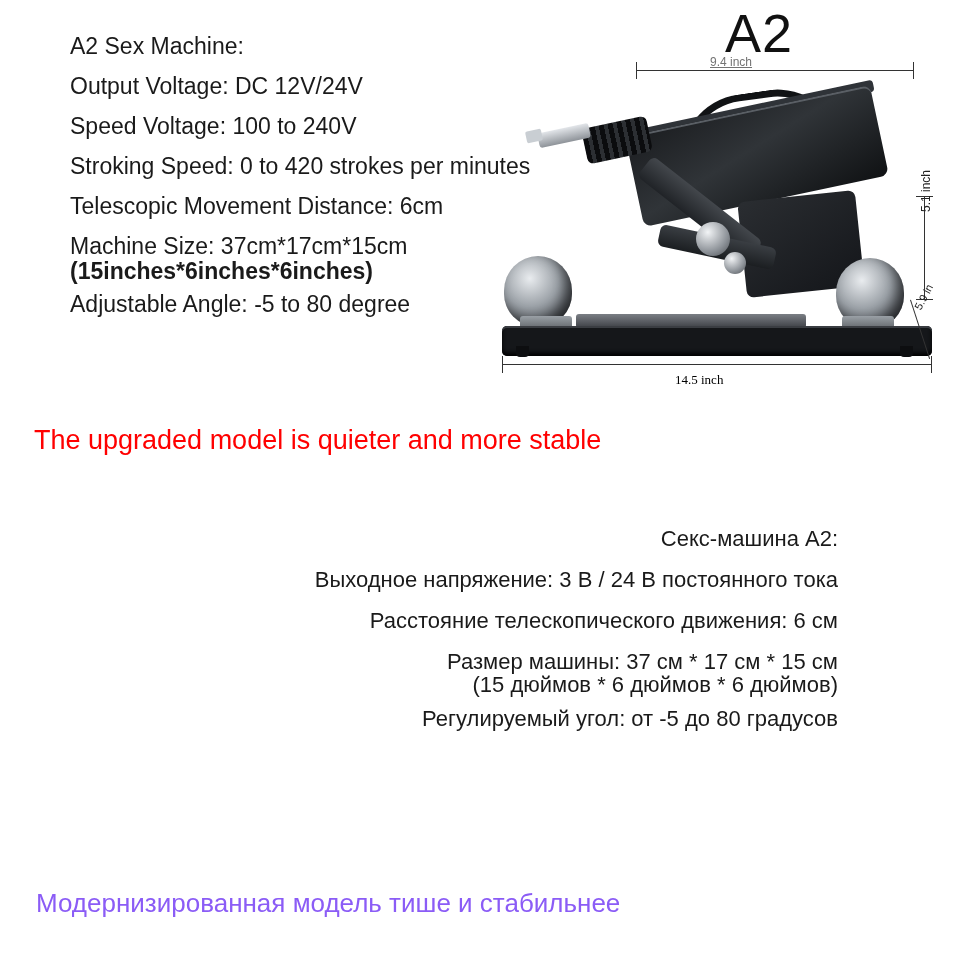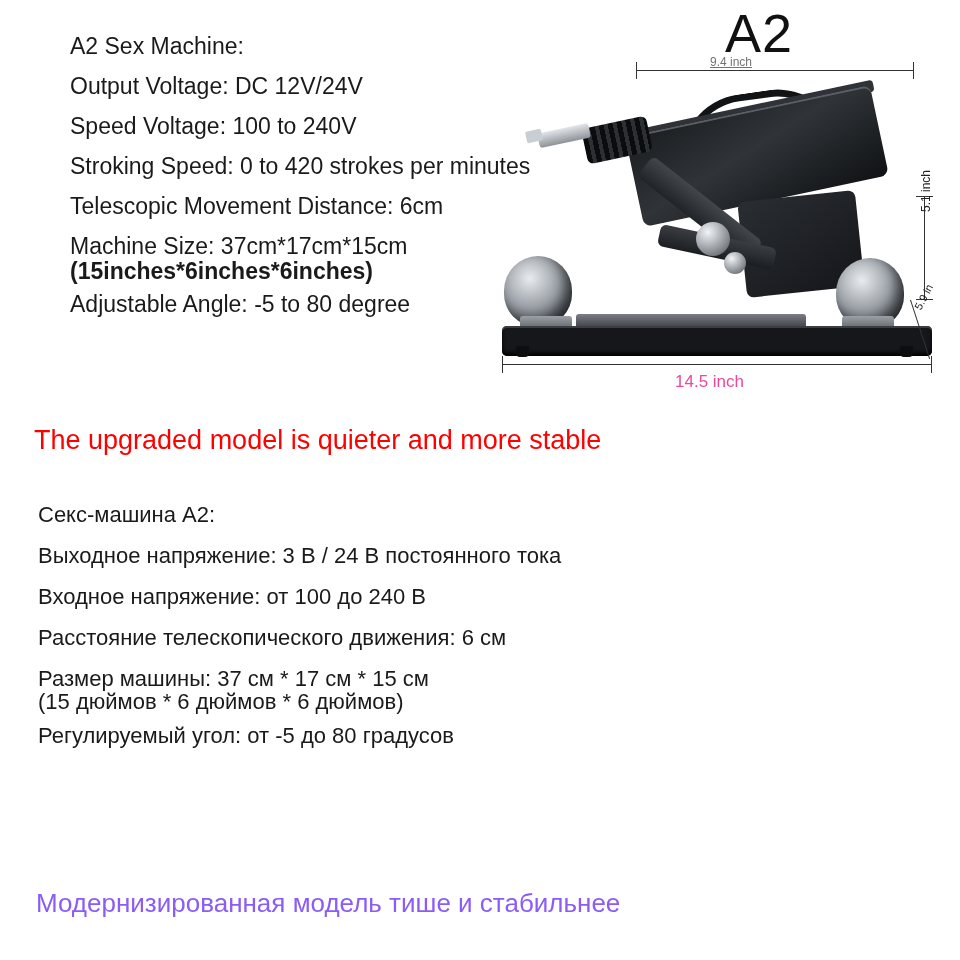--- a/index.html
+++ b/index.html
@@ -50,22 +50,23 @@
     font-size: 27px;
     color: #ff0000;
     white-space: nowrap;
     text-align: right;
   }
 
   
   .spec-ru {
     position: absolute;
     left: 38px;
-    top: 494px;
+    top: 518px;
     width: 800px;
+    text-align: right;
   }
   .spec-ru .line {
     font-size: 22px;
     line-height: 41px;
     white-space: nowrap;
     color: #1a1a1a;
   }
   .spec-ru .line.sub {
     line-height: 26px;
     margin-top: -10px;
@@ -143,22 +144,23 @@
     width: 1px;
     height: 17px;
     background: #333;
   }
   .dim-bottom::before { left: 0; }
   .dim-bottom::after { right: 0; }
   .dim-bottom-label {
     position: absolute;
     left: 195px;
     top: 372px;
-    font-size: 17px;
-    color: #ec4899;
+    font-size: 13px;
+    color: #000000;
+    font-family: Liberation Serif, serif;
   }
 
   .dim-right {
     position: absolute;
     left: 444px;
     top: 196px;
     width: 1px;
     height: 104px;
     background: #333;
   }
@@ -401,21 +403,20 @@
     <div class="line">Machine Size: 37cm*17cm*15cm</div>
     <div class="line sub">(15inches*6inches*6inches)</div>
     <div class="line">Adjustable Angle: -5 to 80 degree</div>
   </div>
 
   <div class="headline-en">The upgraded model is quieter and more stable</div>
 
   <div class="spec-ru">
     <div class="line">Секс-машина A2:</div>
     <div class="line">Выходное напряжение: 3 В / 24 В постоянного тока</div>
-    <div class="line">Входное напряжение: от 100 до 240 В</div>
     <div class="line">Расстояние телескопического движения: 6 см</div>
     <div class="line">Размер машины: 37 см * 17 см * 15 см</div>
     <div class="line sub">(15 дюймов * 6 дюймов * 6 дюймов)</div>
     <div class="line">Регулируемый угол: от -5 до 80 градусов</div>
   </div>
 
   <div class="headline-ru">Модернизированная модель тише и стабильнее</div>
 
   <div class="photo">
 

